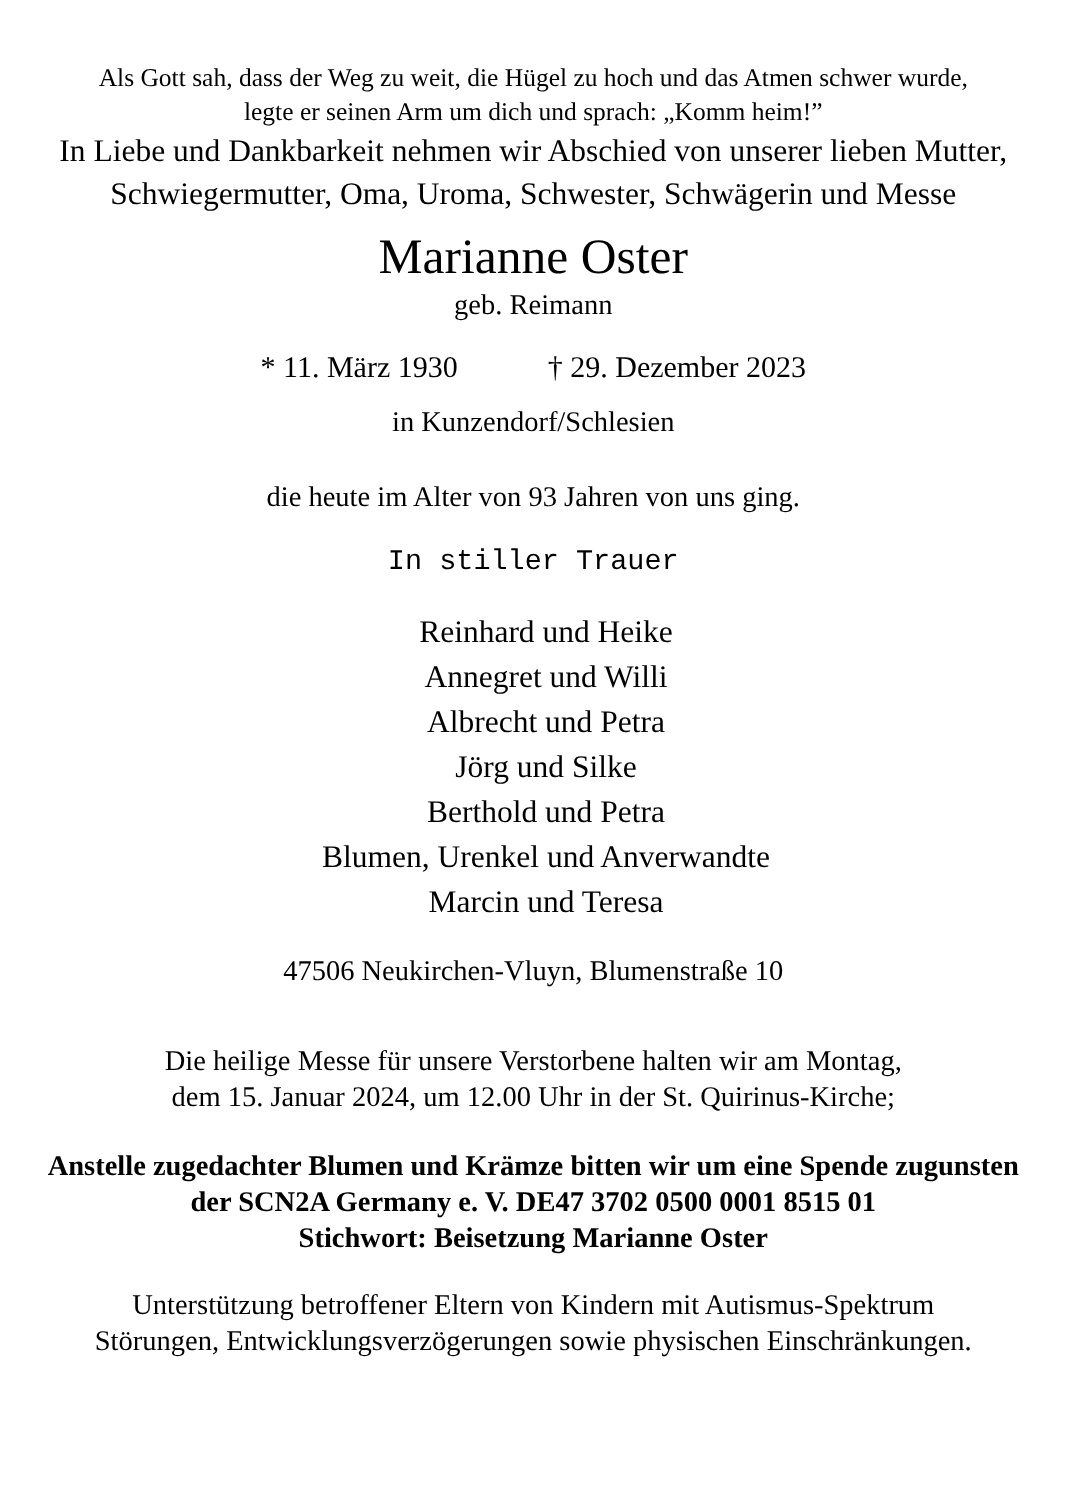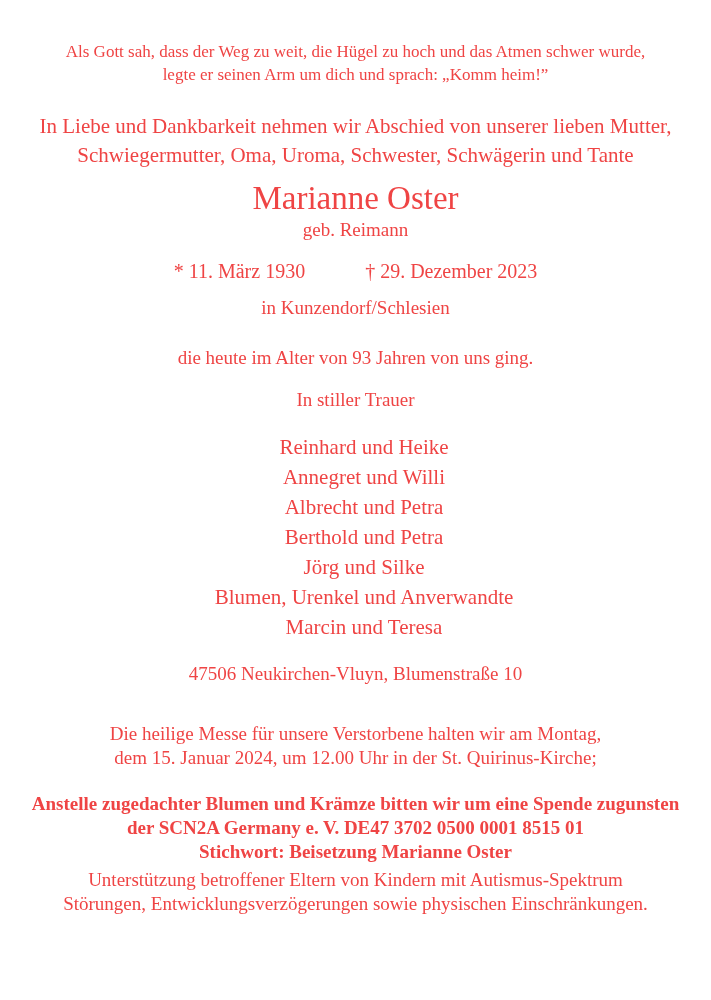--- a/index.html
+++ b/index.html
@@ -6,57 +6,57 @@
     margin: 0;
     padding: 0;
     background: #ffffff;
   }
   .sheet {
     position: relative;
     width: 711px;
     height: 1000px;
     margin: 0 auto;
     background: #ffffff;
-    color: #ef4444;
+    color: #000000;
     font-family: "Liberation Serif", "DejaVu Serif", serif;
     text-align: center;
     box-sizing: border-box;
     padding-top: 40px;
     overflow: hidden;
   }
   .line { display: block; }
   .quote        { font-size: 17px; line-height: 23px; }
-  .intro        { margin-top: 26px; font-size: 21px; line-height: 29px; }
+  .intro        { font-size: 21px; line-height: 29px; }
   .name         { margin-top: 8px; font-size: 33px; line-height: 40px; }
   .maiden       { font-size: 19px; line-height: 24px; }
   .dates        { margin-top: 16px; font-size: 20px; line-height: 26px;
                   display: flex; justify-content: center; column-gap: 60px; }
   .birthplace   { margin-top: 12px; font-size: 19px; line-height: 24px; }
   .age-line     { margin-top: 26px; font-size: 19px; line-height: 24px; }
-  .trauer       { margin-top: 18px; font-size: 19px; line-height: 24px; }
+  .trauer       { margin-top: 18px; font-size: 19px; line-height: 24px; font-family: Liberation Mono, monospace; }
   .mourners     { margin-top: 20px; font-size: 21px; line-height: 30px; padding-left: 17px; }
   .address      { margin-top: 20px; font-size: 19px; line-height: 24px; }
   .para         { font-size: 19px; line-height: 24px; }
   .service      { margin-top: 36px; }
   .donation     { margin-top: 22px; font-weight: bold; }
-  .support      { margin-top: 4px; }
+  .support      { margin-top: 21px; }
 </style>
 </head>
 <body>
 
 <div class="sheet">
 
   <div class="quote">
     <span class="line">Als Gott sah, dass der Weg zu weit, die Hügel zu hoch und das Atmen schwer wurde,</span>
     <span class="line">legte er seinen Arm um dich und sprach: „Komm heim!”</span>
   </div>
 
   <div class="intro">
     <span class="line">In Liebe und Dankbarkeit nehmen wir Abschied von unserer lieben Mutter,</span>
-    <span class="line">Schwiegermutter, Oma, Uroma, Schwester, Schwägerin und Tante</span>
+    <span class="line">Schwiegermutter, Oma, Uroma, Schwester, Schwägerin und Messe</span>
   </div>
 
   <div class="name">Marianne Oster</div>
 
   <div class="maiden">geb. Reimann</div>
 
   <div class="dates">
     <span>* 11. März 1930</span>
     <span>† 29. Dezember 2023</span>
   </div>
@@ -64,22 +64,22 @@
   <div class="birthplace">in Kunzendorf/Schlesien</div>
 
   <div class="age-line">die heute im Alter von 93 Jahren von uns ging.</div>
 
   <div class="trauer">In stiller Trauer</div>
 
   <div class="mourners">
     <span class="line">Reinhard und Heike</span>
     <span class="line">Annegret und Willi</span>
     <span class="line">Albrecht und Petra</span>
+    <span class="line">Jörg und Silke</span>
     <span class="line">Berthold und Petra</span>
-    <span class="line">Jörg und Silke</span>
     <span class="line">Blumen, Urenkel und Anverwandte</span>
     <span class="line">Marcin und Teresa</span>
   </div>
 
   <div class="address">47506 Neukirchen-Vluyn, Blumenstraße 10</div>
 
   <div class="para service">
     <span class="line">Die heilige Messe für unsere Verstorbene halten wir am Montag,</span>
     <span class="line">dem 15. Januar 2024, um 12.00 Uhr in der St. Quirinus-Kirche;</span>
   </div>

